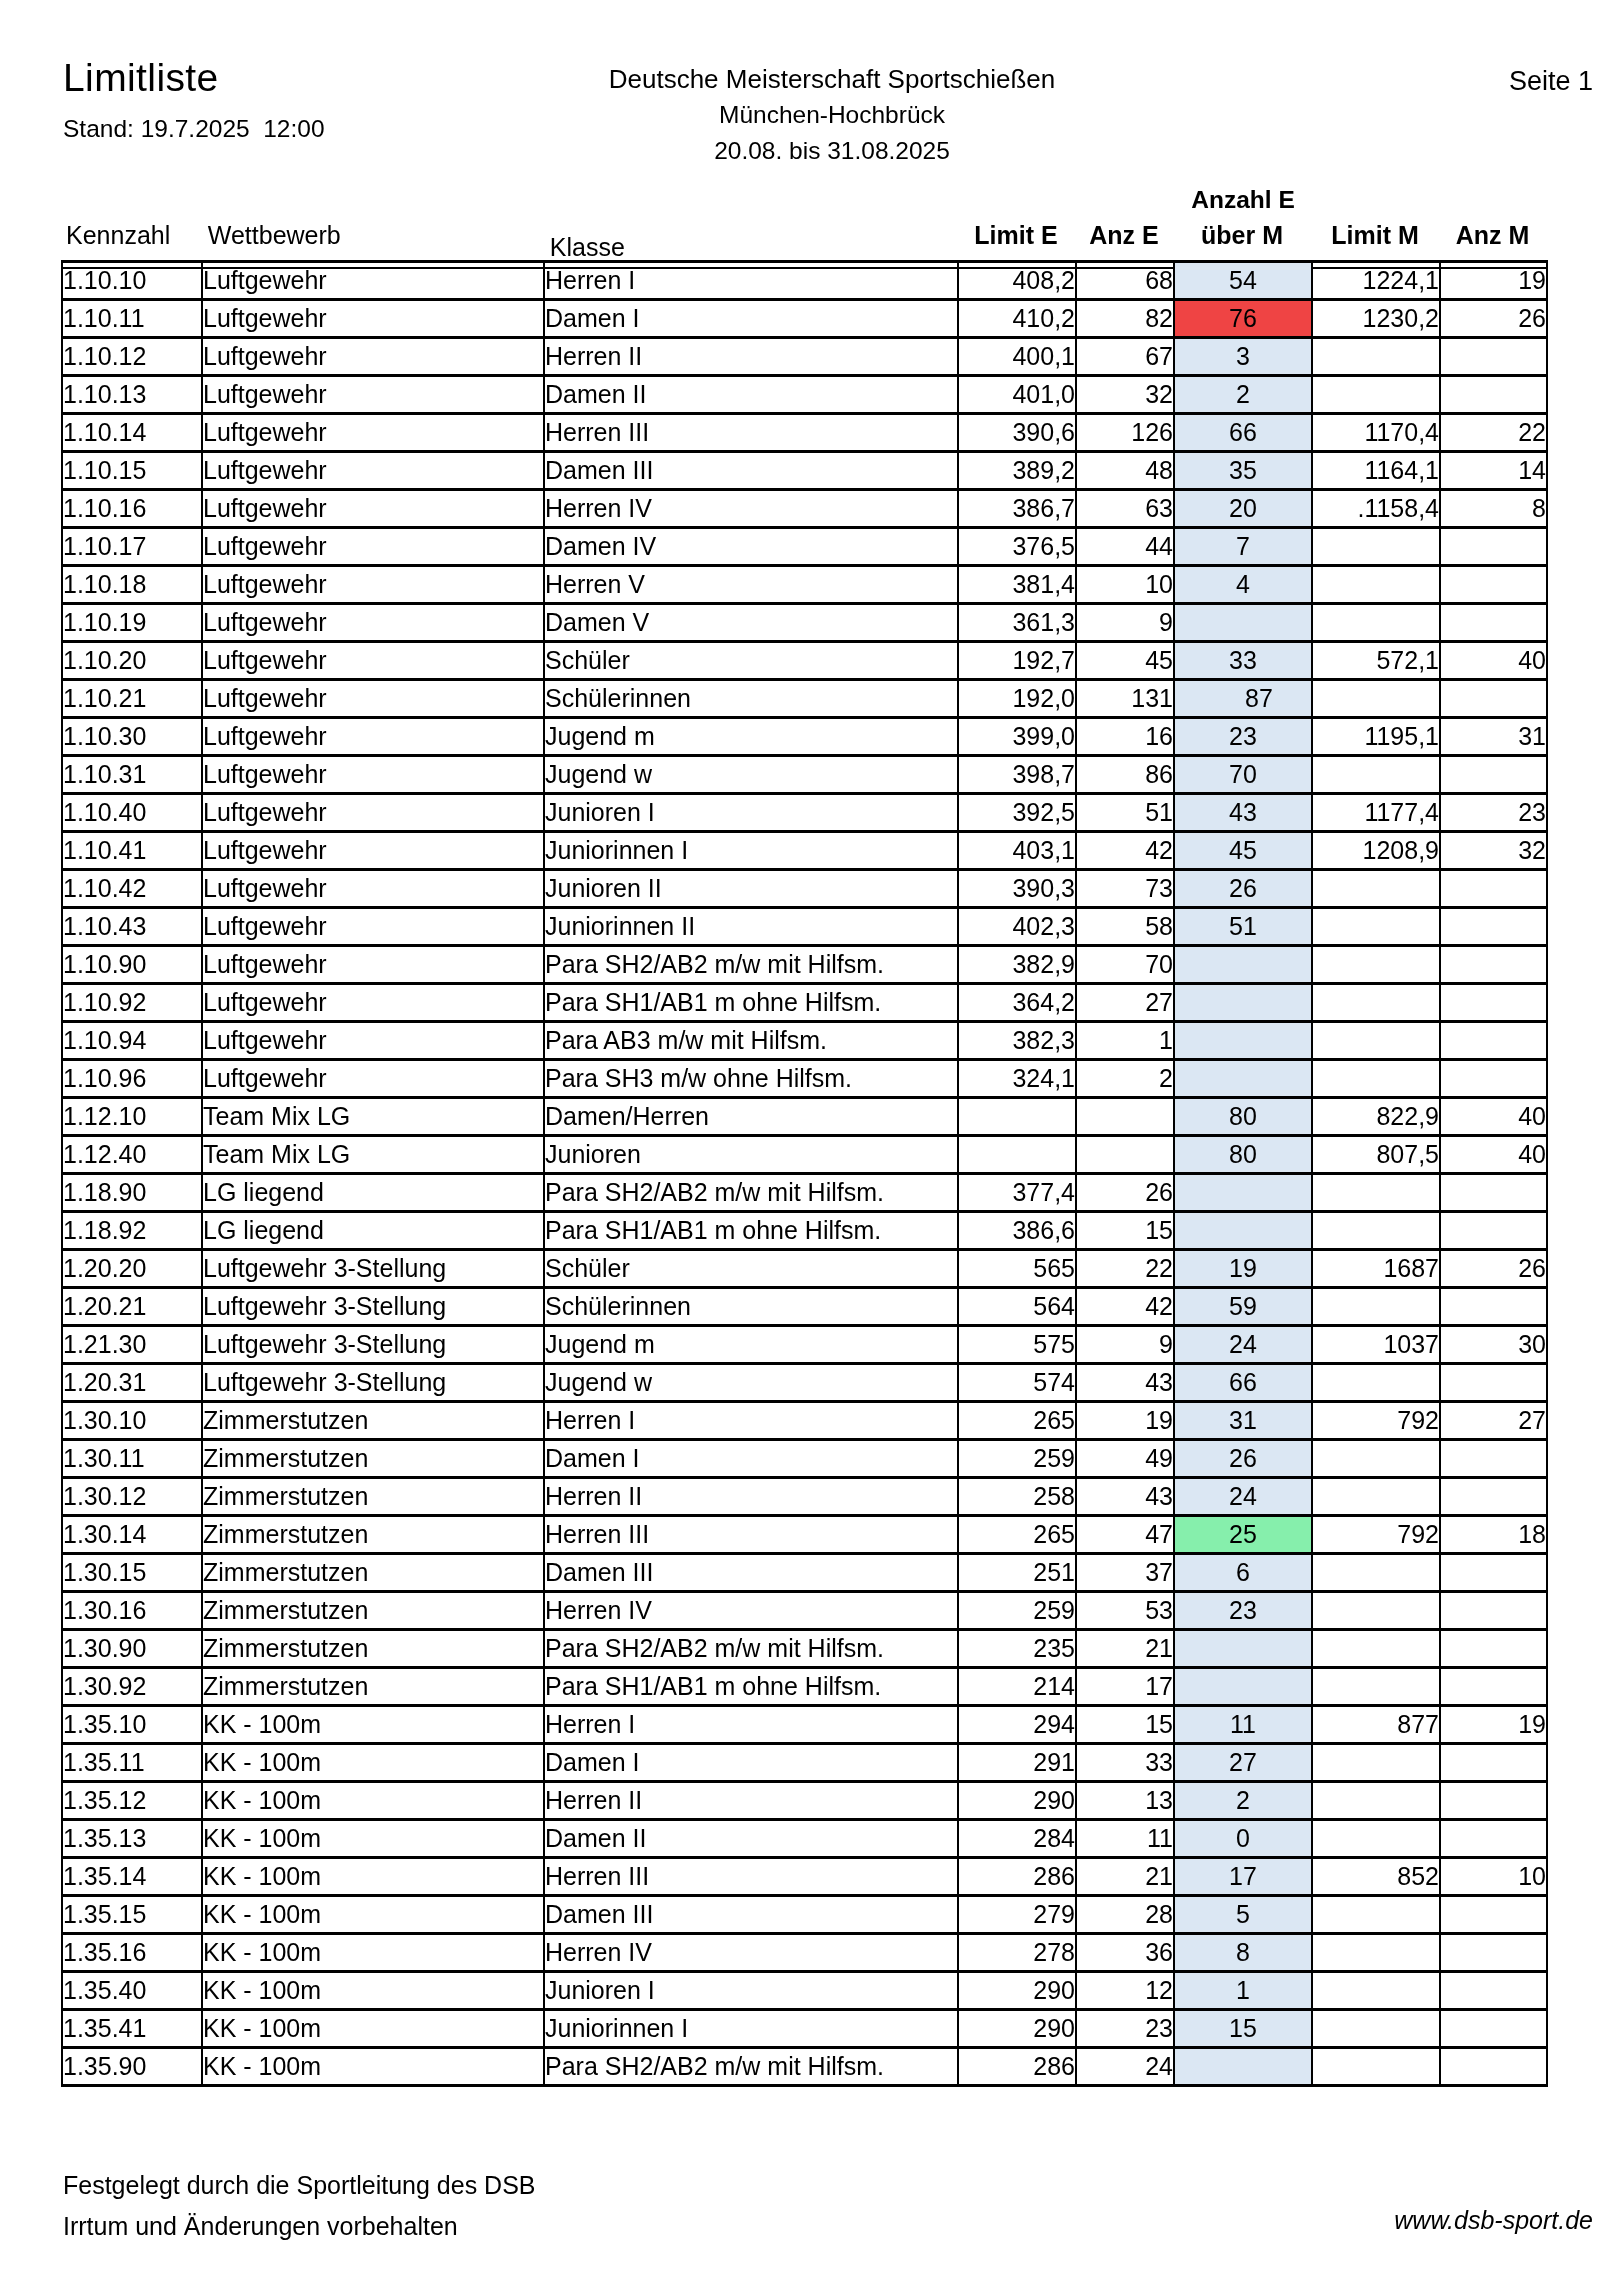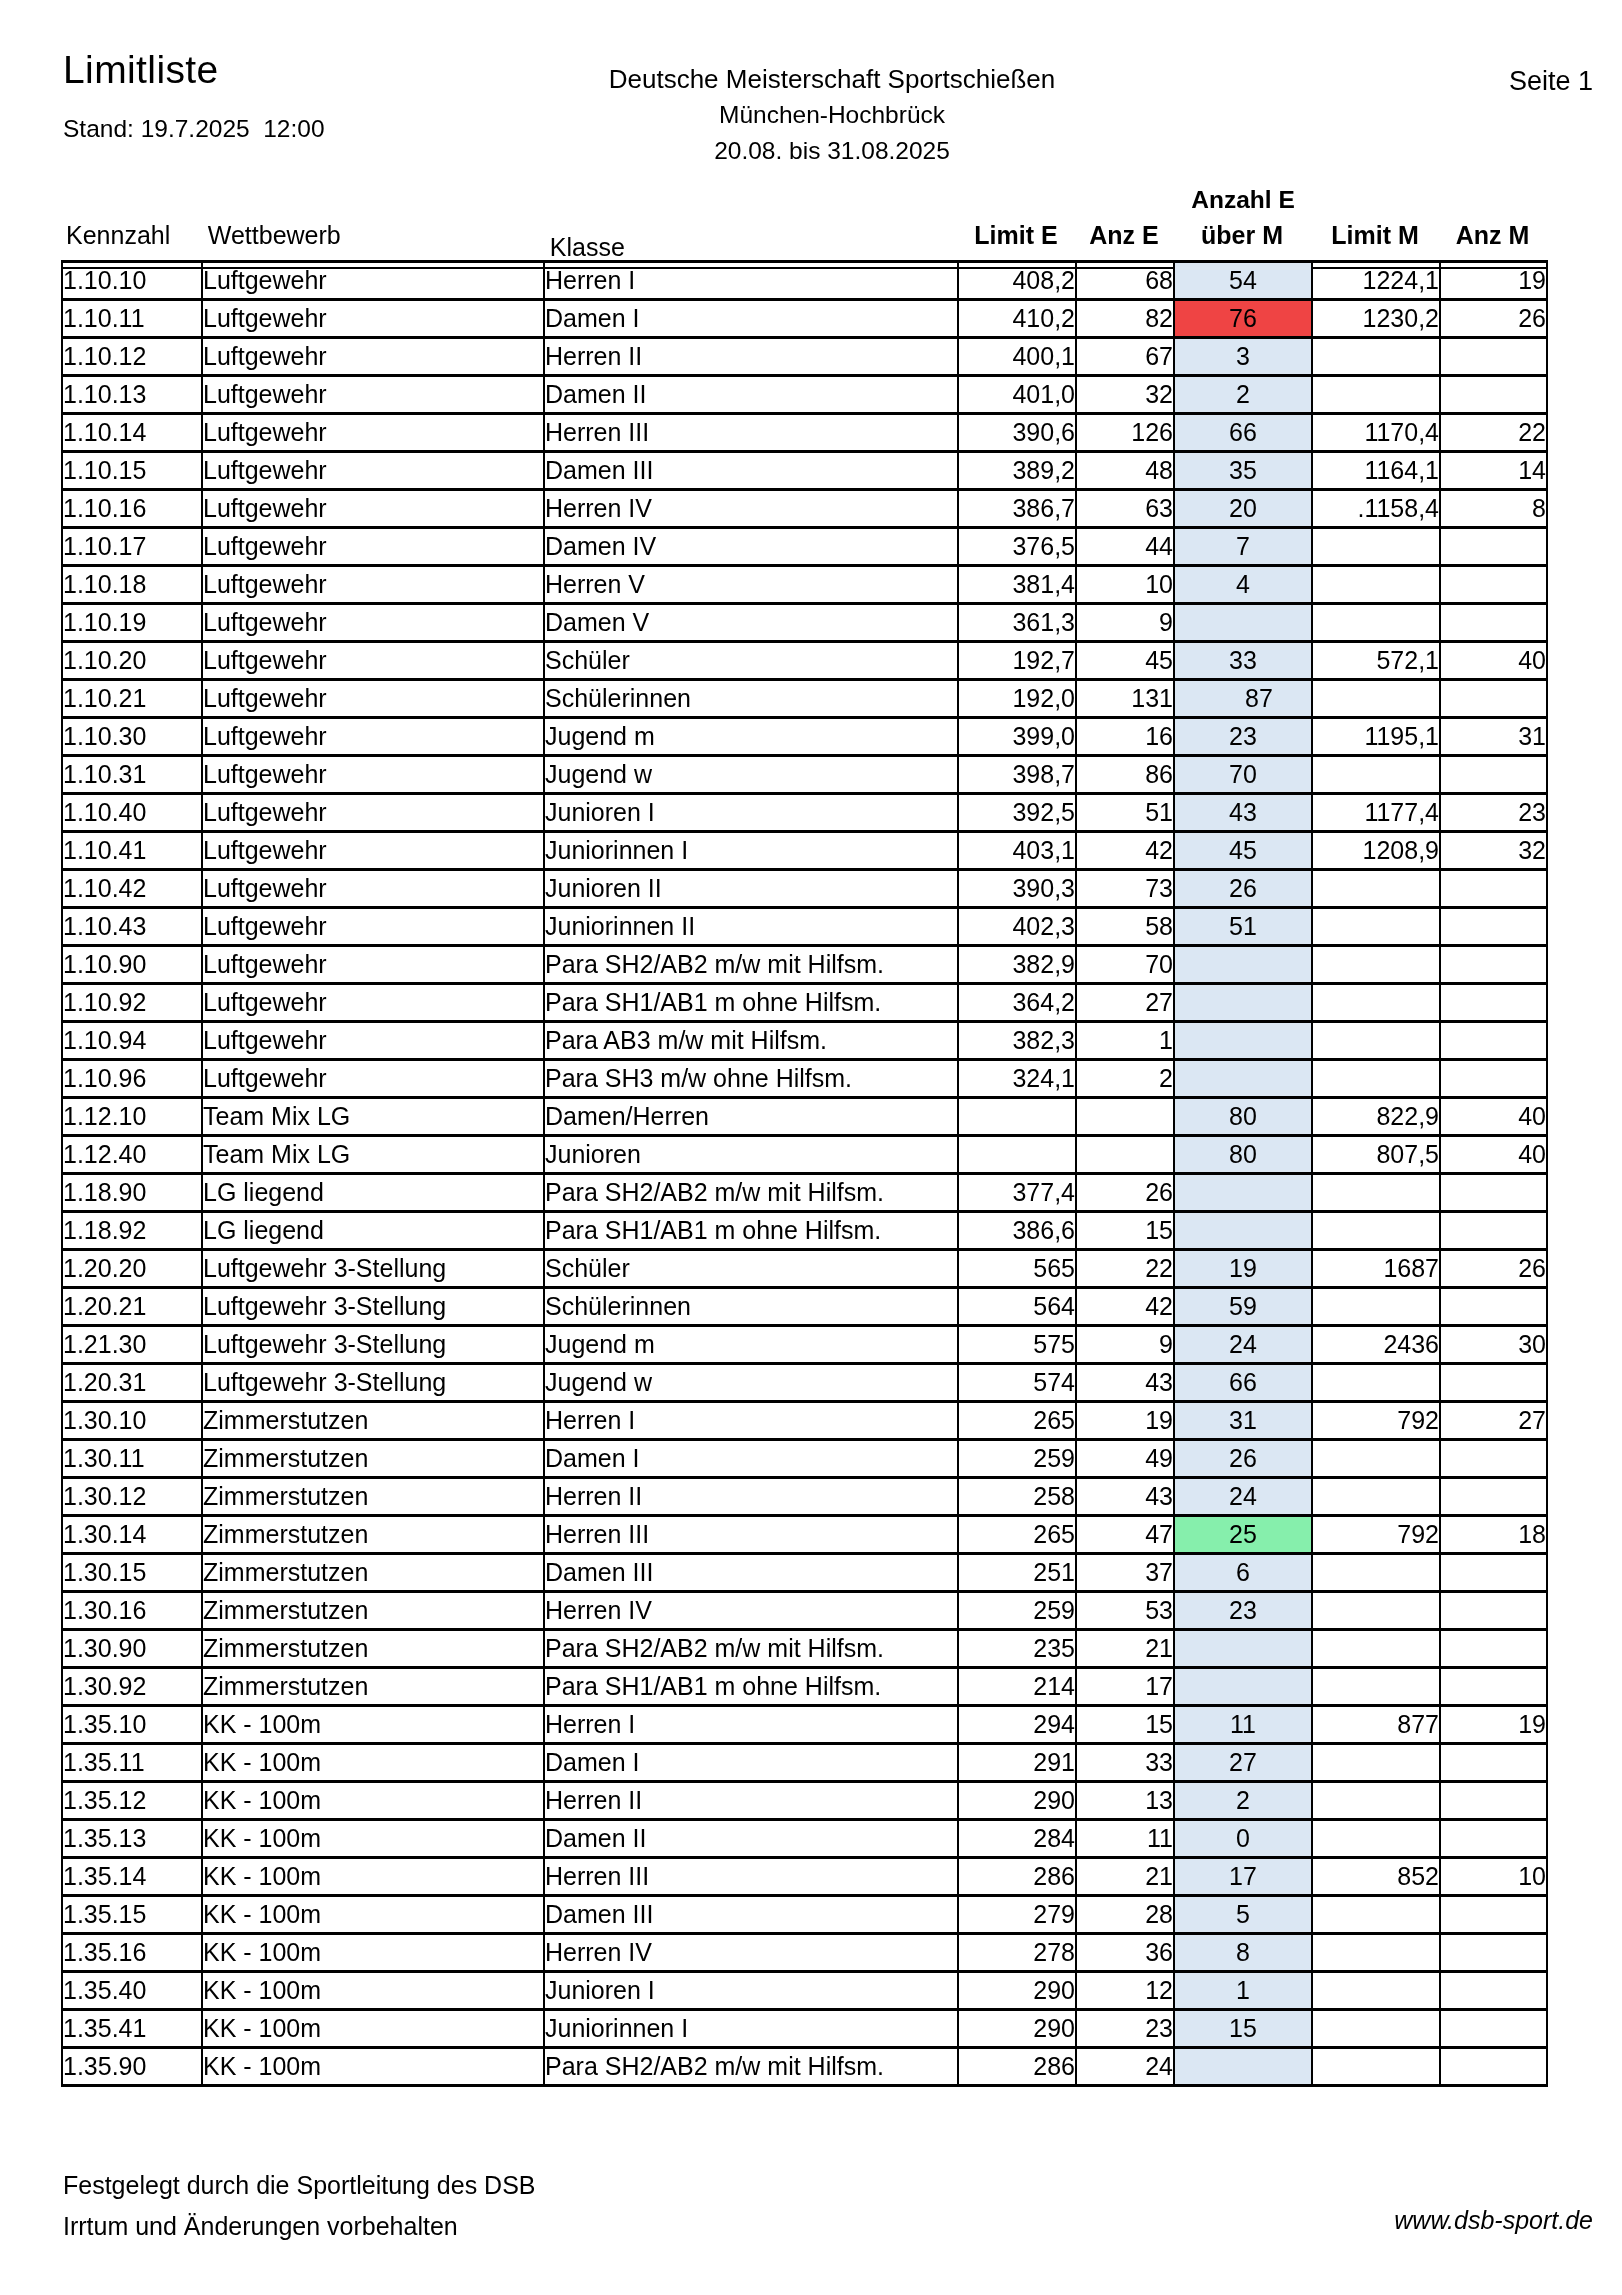--- a/index.html
+++ b/index.html
@@ -6,21 +6,21 @@
   .page {
     position:relative;
     width:1622px; height:2295px;
     background:#ffffff;
     color:#000;
     font-family:"Liberation Sans","DejaVu Sans",sans-serif;
     overflow:hidden;
   }
   
   .doc-title {
-    position:absolute; left:63px; top:48px;
+    position:absolute; left:63px; top:56px;
     font-size:39px; font-weight:400; letter-spacing:0.4px;
   }
   .stand-line {
     position:absolute; left:63px; top:115px;
     font-size:24.5px; white-space:pre;
   }
   .header-center {
     position:absolute; left:832px; top:61px;
     transform:translateX(-50%);
     text-align:center; width:760px;
@@ -407,21 +407,21 @@
           <td class="c6"></td>
           <td class="c7"></td>
         </tr>
         <tr>
           <td class="c0">1.21.30</td>
           <td class="c1">Luftgewehr 3-Stellung</td>
           <td class="c2">Jugend m</td>
           <td class="c3">575</td>
           <td class="c4">9</td>
           <td class="c5" style="background: rgb(219, 231, 243);">24</td>
-          <td class="c6">2436</td>
+          <td class="c6">1037</td>
           <td class="c7">30</td>
         </tr>
         <tr>
           <td class="c0">1.20.31</td>
           <td class="c1">Luftgewehr 3-Stellung</td>
           <td class="c2">Jugend w</td>
           <td class="c3">574</td>
           <td class="c4">43</td>
           <td class="c5" style="background: rgb(219, 231, 243);">66</td>
           <td class="c6"></td>

